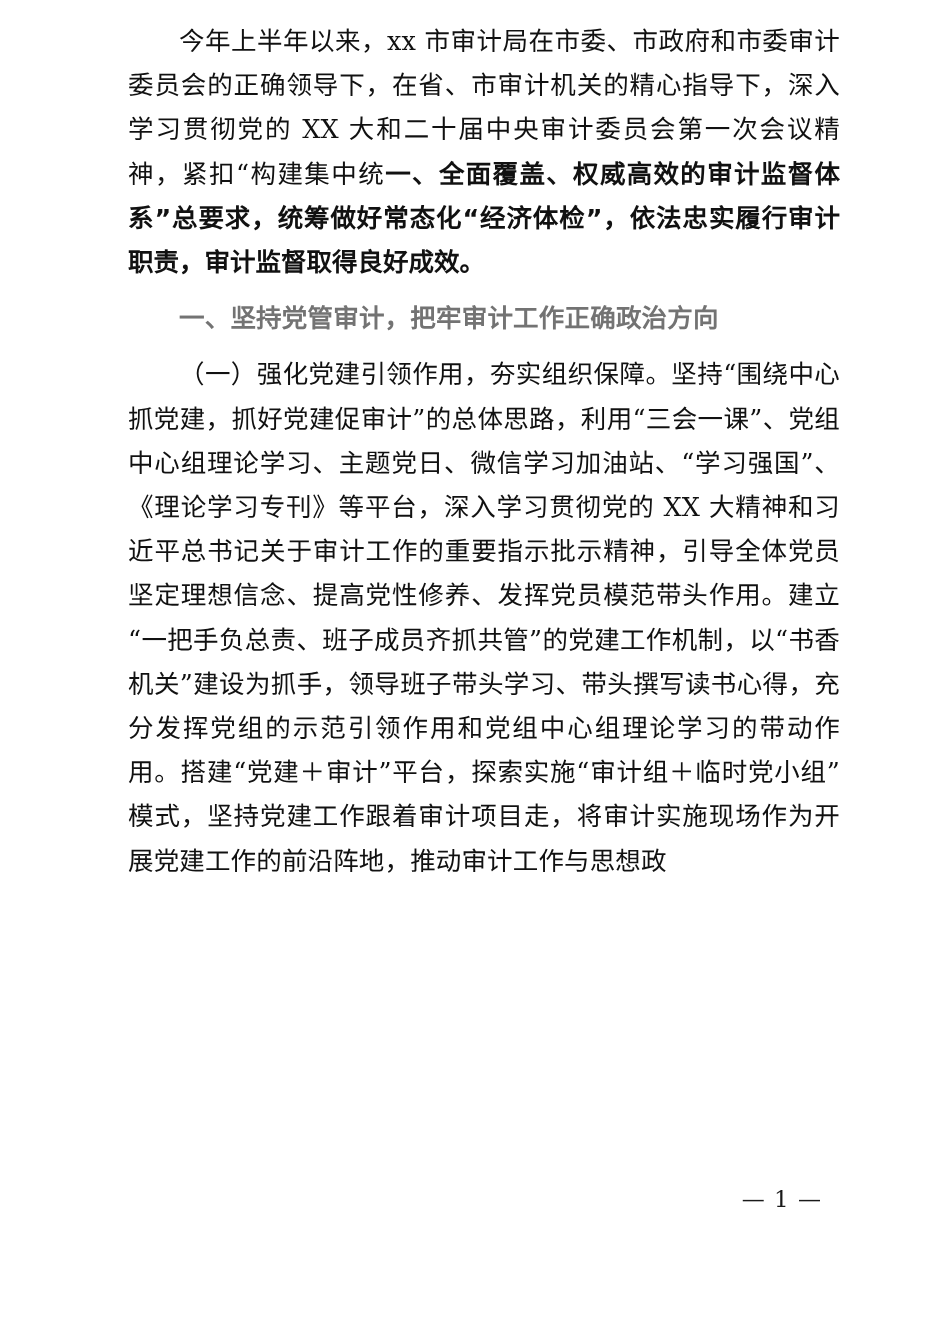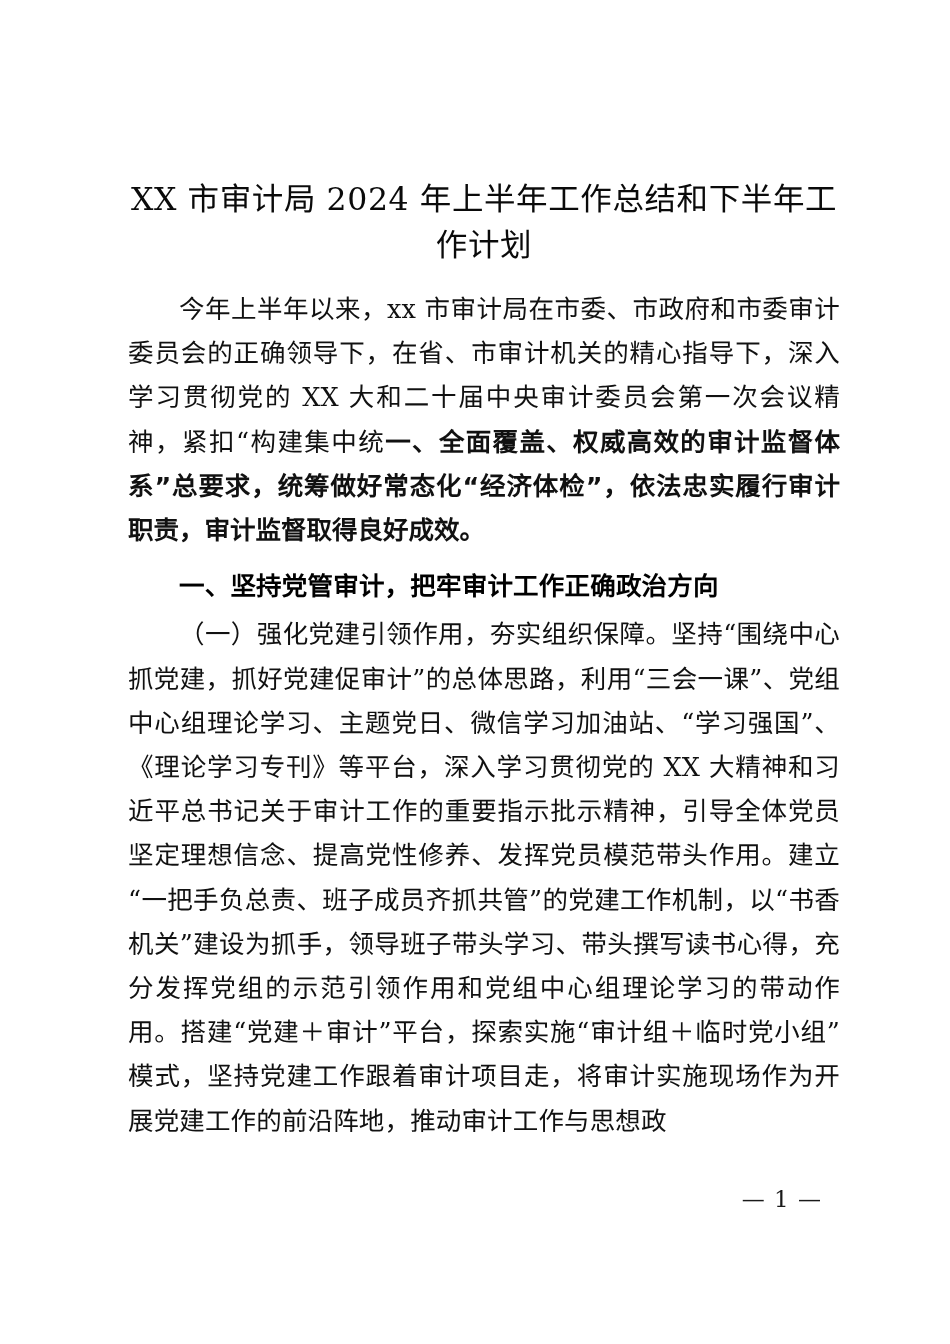--- a/index.html
+++ b/index.html
@@ -66,27 +66,27 @@
   }
 
   
   .section-heading {
     margin: 0;
     margin-top: 12px;
     font-family: "DejaVu Sans", "Liberation Sans", sans-serif;
     font-size: 25.5px;
     font-weight: 700;
     line-height: 44.2px;
-    color: #000000;
+    color: #737373;
     text-indent: 2em;
     letter-spacing: 0.2px;
   }
 
   .para.body-para {
-    margin-top: 4px;
+    margin-top: 12px;
   }
 
   
   .page-footer {
     position: absolute;
     left: 0;
     top: 1186px;
     width: 950px;
     box-sizing: border-box;
     padding-right: 128px;
@@ -97,21 +97,20 @@
     letter-spacing: 1px;
   }
 </style>
 </head>
 <body>
 
 <div class="page">
 
   <div class="doc-body">
 
-    <h1 class="doc-title">XX 市审计局 2024 年上半年工作总结和下半年工作计划</h1>
 
     <p class="para first-para"><span>今年上半年以来，xx 市审计局在市委、市政府和市委审计委员会的正确领导下，在省、市审计机关的精心指导下，深入学习贯彻党的 XX 大和二十届中央审计委员会第一次会议精神，紧扣“构建集中统</span><span class="bold-run">一、全面覆盖、权威高效的审计监督体系”总要求，统筹做好常态化“经济体检”，依法忠实履行审计职责，审计监督取得良好成效。</span></p>
 
     <h2 class="section-heading">一、坚持党管审计，把牢审计工作正确政治方向</h2>
 
     <p class="para body-para">（一）强化党建引领作用，夯实组织保障。坚持“围绕中心抓党建，抓好党建促审计”的总体思路，利用“三会一课”、党组中心组理论学习、主题党日、微信学习加油站、“学习强国”、《理论学习专刊》等平台，深入学习贯彻党的 XX 大精神和习近平总书记关于审计工作的重要指示批示精神，引导全体党员坚定理想信念、提高党性修养、发挥党员模范带头作用。建立“一把手负总责、班子成员齐抓共管”的党建工作机制，以“书香机关”建设为抓手，领导班子带头学习、带头撰写读书心得，充分发挥党组的示范引领作用和党组中心组理论学习的带动作用。搭建“党建＋审计”平台，探索实施“审计组＋临时党小组”模式，坚持党建工作跟着审计项目走，将审计实施现场作为开展党建工作的前沿阵地，推动审计工作与思想政</p>
 
   </div>
 
   <div class="page-footer">— 1 —</div>

